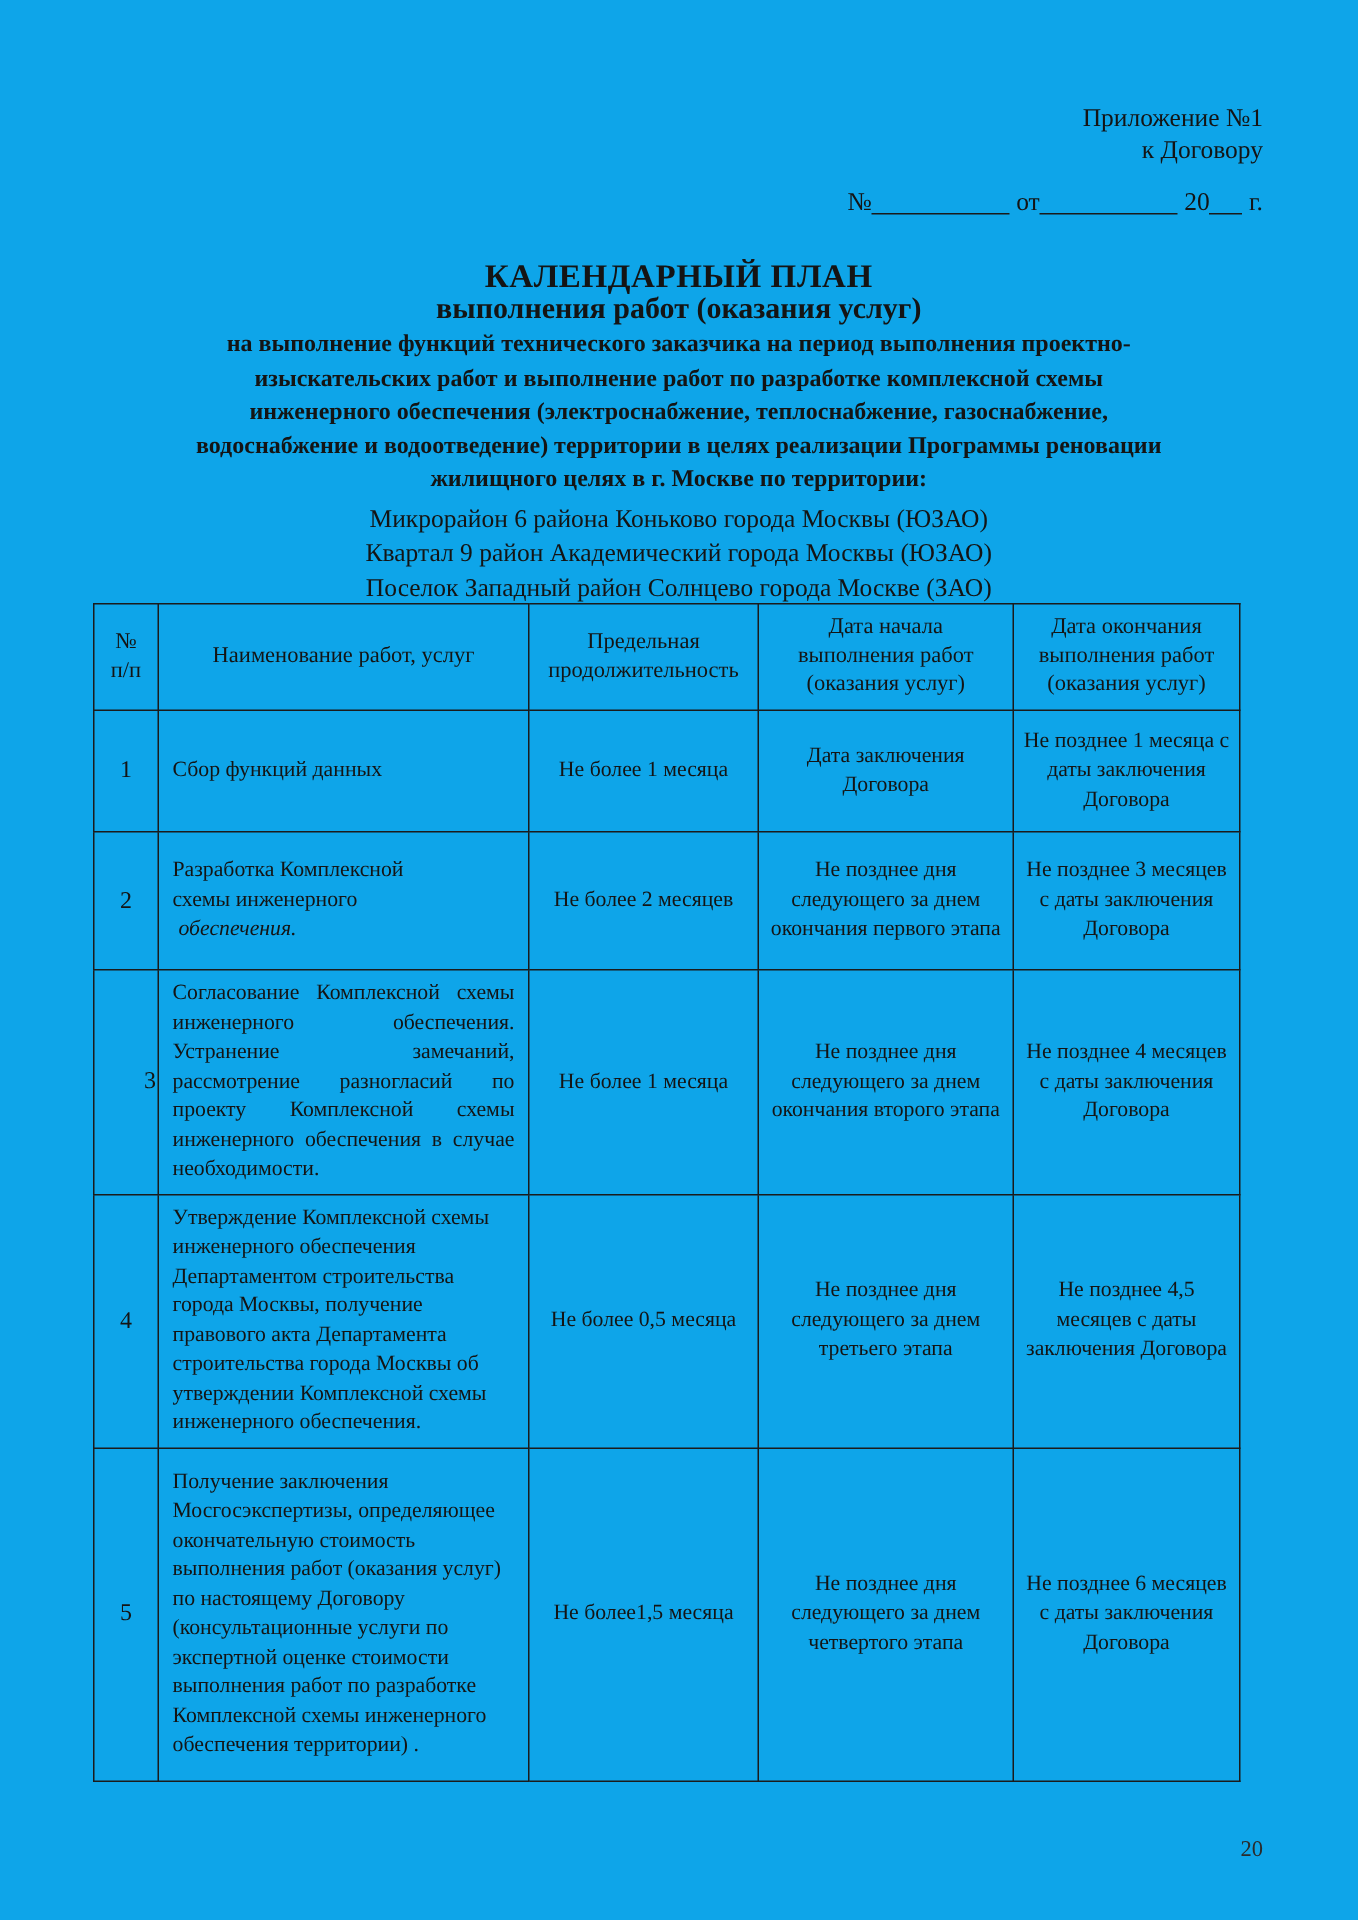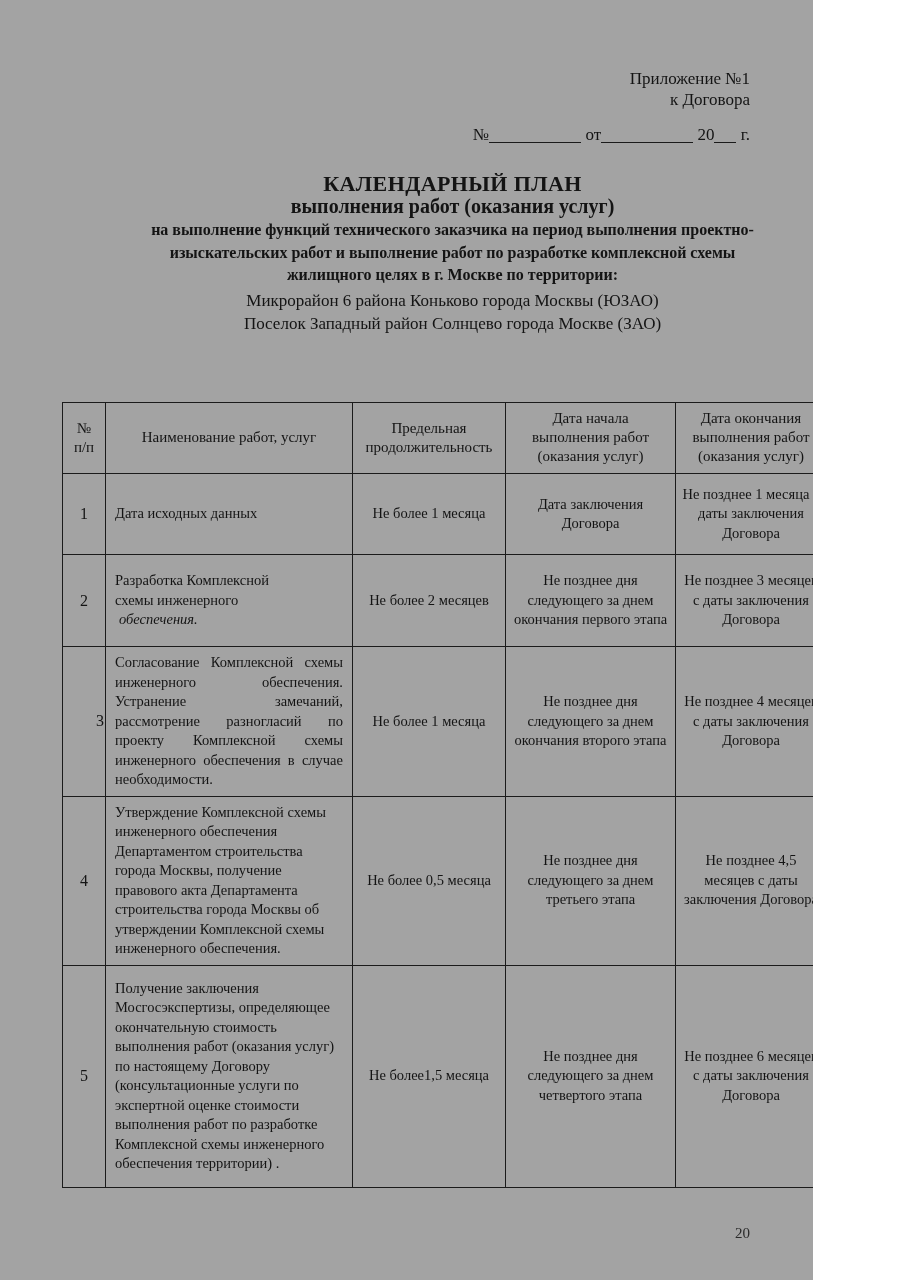--- a/index.html
+++ b/index.html
@@ -3,23 +3,23 @@
 <meta charset="utf-8">
 <title>Календарный план</title>
 <style>
   html, body {
     margin: 0;
     padding: 0;
     background: #ffffff;
   }
   .page {
     position: relative;
-    width: 813px;
+    width: 905px;
     height: 1280px;
-    background: #a3a3a3;
+    background: #0ea5e9;
     font-family: "Liberation Serif", "DejaVu Serif", serif;
     color: #141414;
     overflow: hidden;
     box-sizing: border-box;
   }
 
   
   .appendix {
     position: absolute;
     top: 68px;
@@ -147,34 +147,37 @@
     color: #2b2b2b;
   }
 </style>
 </head>
 <body>
 
 <div class="page">
 
   <div class="appendix">
     <span class="ln1">Приложение №1</span>
-    <span class="ln2">к Договора</span>
+    <span class="ln2">к Договору</span>
     <span class="ln3"><span>№</span><span class="ul-short"></span> <span>от</span><span class="ul-short"></span> <span>20</span><span class="ul-tiny"></span> <span>г.</span></span>
   </div>
 
   <div class="title-block">
     <div class="t-main">КАЛЕНДАРНЫЙ ПЛАН</div>
     <div class="t-sub">выполнения работ (оказания услуг)</div>
     <div class="t-long">
       <p>на выполнение функций технического заказчика на период выполнения проектно-</p>
       <p>изыскательских работ и выполнение работ по разработке комплексной схемы</p>
+      <p>инженерного обеспечения (электроснабжение, теплоснабжение, газоснабжение,</p>
+      <p>водоснабжение и водоотведение) территории в целях реализации Программы реновации</p>
       <p>жилищного целях в г. Москве по территории:</p>
     </div>
     <div class="territories">
       <div>Микрорайон 6 района Коньково города Москвы (ЮЗАО)</div>
+      <div>Квартал 9 район Академический города Москвы (ЮЗАО)</div>
       <div>Поселок Западный район Солнцево города Москве (ЗАО)</div>
     </div>
   </div>
 
   <table class="plan-table">
     <colgroup>
       <col class="col-num">
       <col class="col-name">
       <col class="col-dur">
       <col class="col-start">
@@ -200,21 +203,21 @@
           <span>Дата окончания</span><br>
           <span>выполнения работ</span><br>
           <span>(оказания услуг)</span>
         </th>
       </tr>
     </thead>
     <tbody>
 
       <tr class="r1">
         <td class="c-num">1</td>
-        <td class="c-name">Дата исходных данных</td>
+        <td class="c-name">Сбор функций данных</td>
         <td class="c-center">Не более 1 месяца</td>
         <td class="c-center">Дата заключения Договора</td>
         <td class="c-center">Не позднее 1 месяца с даты заключения Договора</td>
       </tr>
 
       <tr class="r2">
         <td class="c-num">2</td>
         <td class="c-name">
           <span>Разработка Комплексной</span><br>
           <span>схемы инженерного</span><br>

